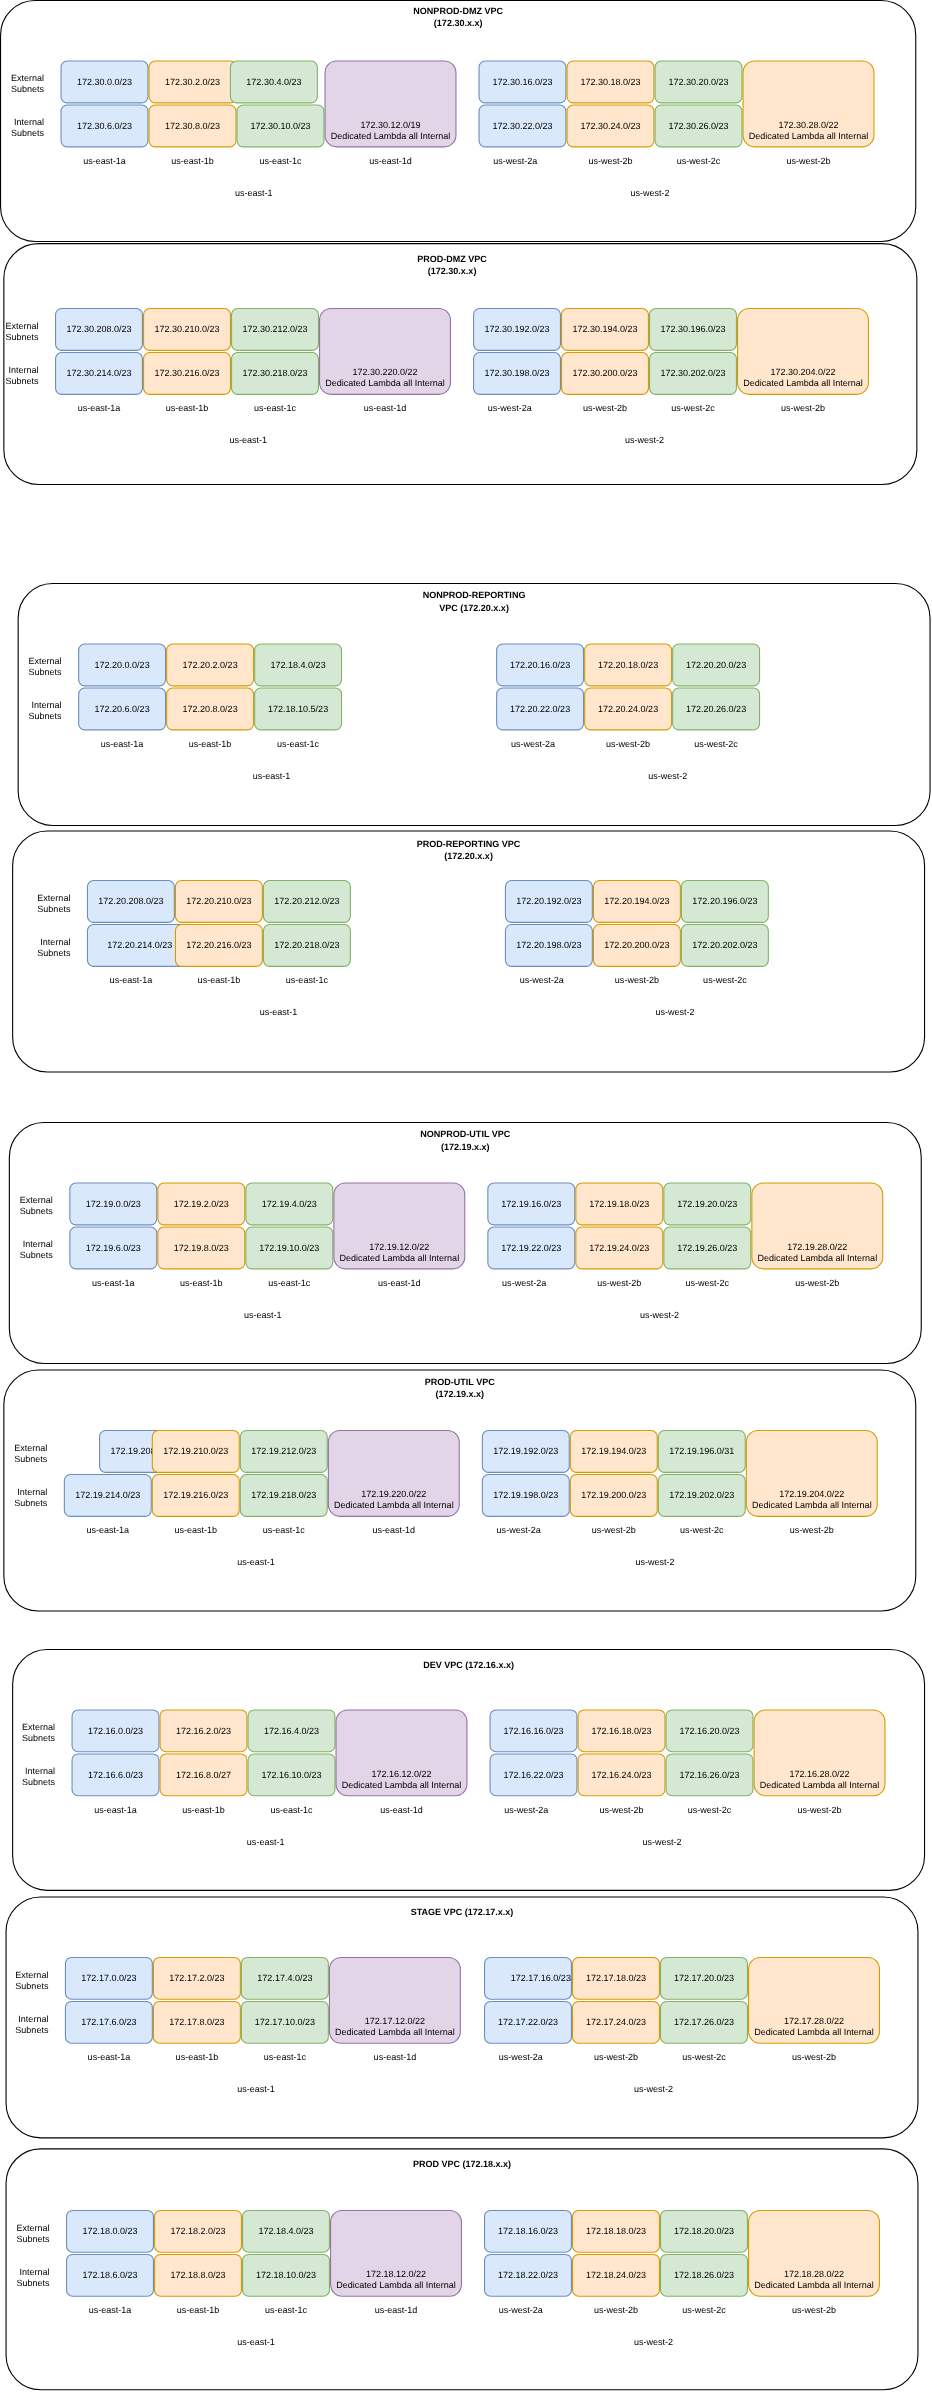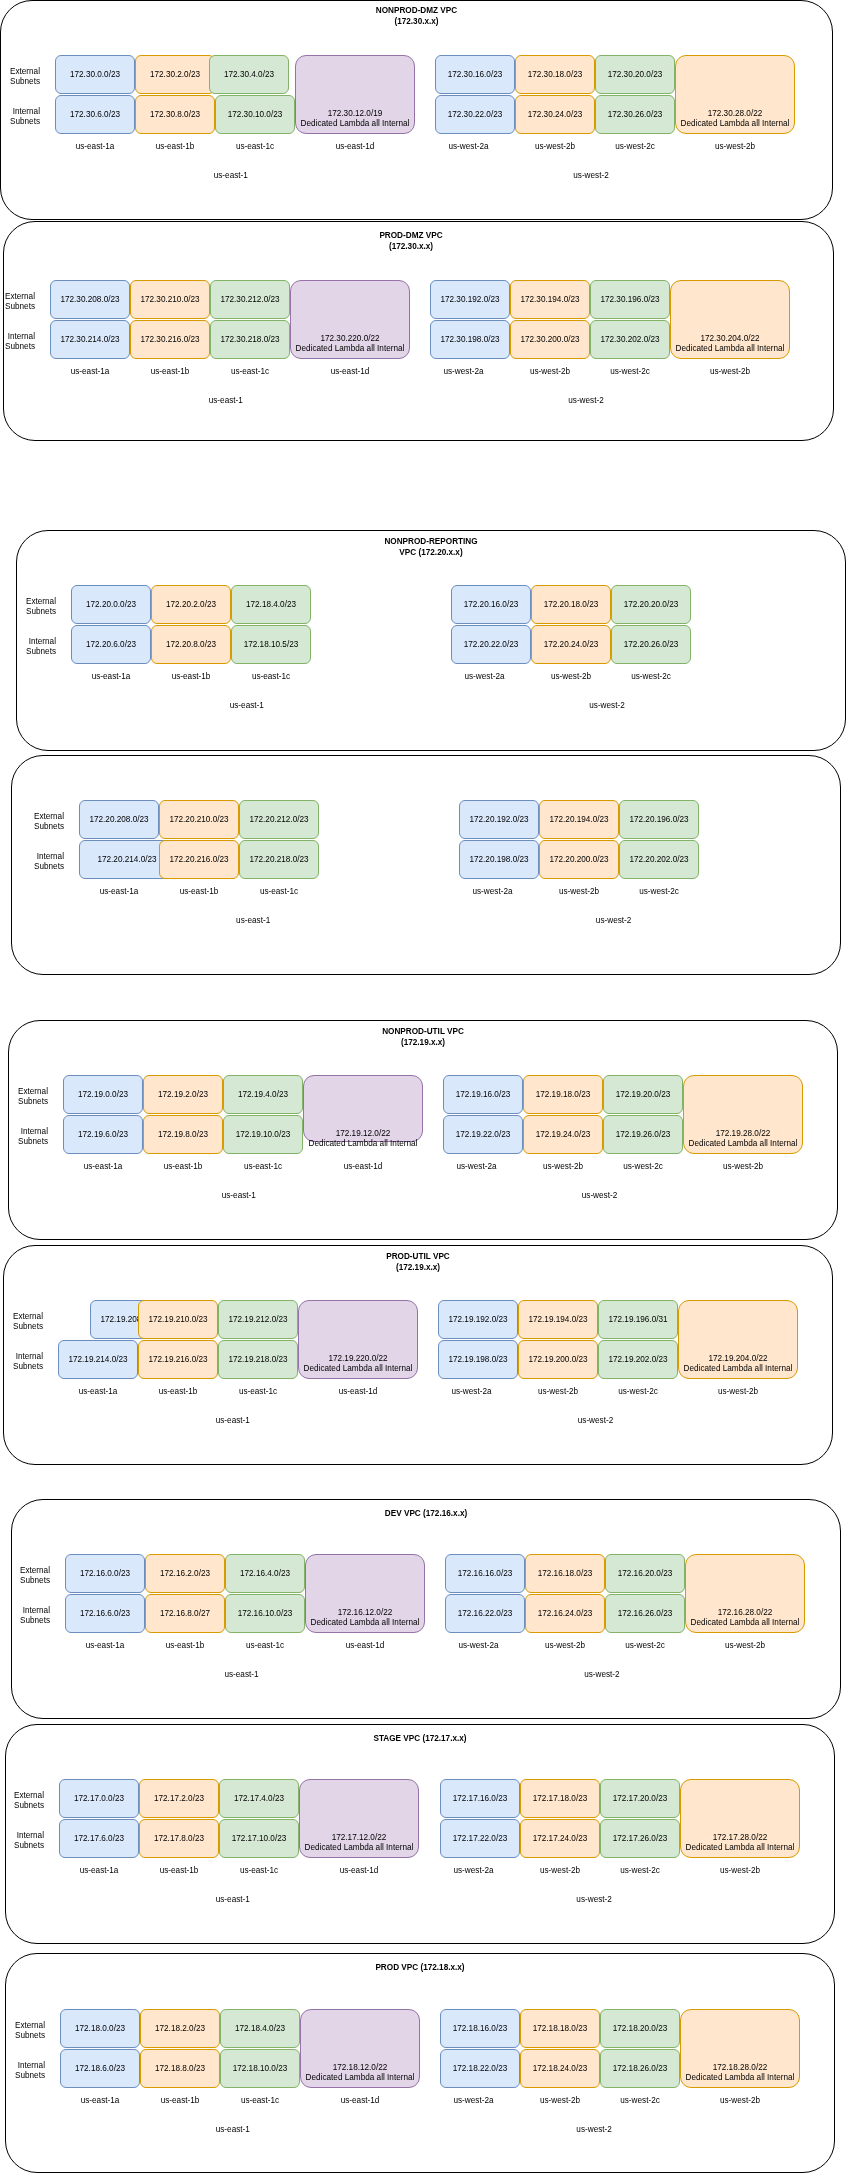--- a/index.html
+++ b/index.html
@@ -212,20 +212,22 @@
     <div class="region-label" style="left: 547px; width: 120px; top: 701px;">us-west-2</div>
     <div class="row-label" style="left: -24px; width: 80px; top: 596.5px;">
       <div>External</div>
       <div>Subnets</div>
     </div>
     <div class="row-label" style="left: -24px; width: 80px; top: 636.5px;">
       <div>Internal</div>
       <div>Subnets</div>
     </div>
     <div class="vpc-frame" style="left: 11px; top: 755px; width: 830px; height: 220px;"></div>
+    <div class="vpc-title" style="left: 256px; top: 761.5px; width: 340px;">PROD-REPORTING VPC
+(172.20.x.x)</div>
     <div class="cell" style="left: 79px; top: 800px; width: 80px; height: 39px; background: rgb(218, 232, 252); border-color: rgb(108, 142, 191);">
       <span>172.20.208.0/23</span>
     </div>
     <div class="cell" style="left: 79px; top: 840px; width: 96px; height: 39px; background: rgb(218, 232, 252); border-color: rgb(108, 142, 191);">
       <span>172.20.214.0/23</span>
     </div>
     <div class="az-label" style="left: 59px; width: 120px; top: 886.5px;">us-east-1a</div>
     <div class="cell" style="left: 159px; top: 800px; width: 80px; height: 39px; background: rgb(255, 230, 204); border-color: rgb(215, 155, 0);">
       <span>172.20.210.0/23</span>
     </div>
@@ -288,21 +290,21 @@
       <span>172.19.8.0/23</span>
     </div>
     <div class="az-label" style="left: 123px; width: 120px; top: 1161.5px;">us-east-1b</div>
     <div class="cell" style="left: 223px; top: 1075px; width: 80px; height: 39px; background: rgb(213, 232, 212); border-color: rgb(130, 179, 102);">
       <span>172.19.4.0/23</span>
     </div>
     <div class="cell" style="left: 223px; top: 1115px; width: 80px; height: 39px; background: rgb(213, 232, 212); border-color: rgb(130, 179, 102);">
       <span>172.19.10.0/23</span>
     </div>
     <div class="az-label" style="left: 203px; width: 120px; top: 1161.5px;">us-east-1c</div>
-    <div class="cell lam" style="left: 303px; top: 1075px; width: 120px; height: 67px; background: rgb(225, 213, 231); border-color: rgb(150, 115, 166);">
+    <div class="cell lam" style="left: 303px; top: 1075px; width: 120px; height: 79px; background: rgb(225, 213, 231); border-color: rgb(150, 115, 166);">
       <div class="lam-text" style="top: 62.5px;">
         <div>172.19.12.0/22</div>
         <div>Dedicated Lambda all Internal</div>
       </div>
     </div>
     <div class="az-label" style="left: 283px; width: 160px; top: 1161.5px;">us-east-1d</div>
     <div class="region-label" style="left: 178.8px; width: 120px; top: 1191px;">us-east-1</div>
     <div class="cell" style="left: 443px; top: 1075px; width: 80px; height: 39px; background: rgb(218, 232, 252); border-color: rgb(108, 142, 191);">
       <span>172.19.16.0/23</span>
     </div>
@@ -501,21 +503,21 @@
     </div>
     <div class="az-label" style="left: 199px; width: 120px; top: 1865.5px;">us-east-1c</div>
     <div class="cell lam" style="left: 299px; top: 1779px; width: 120px; height: 79px; background: rgb(225, 213, 231); border-color: rgb(150, 115, 166);">
       <div class="lam-text" style="top: 62.5px;">
         <div>172.17.12.0/22</div>
         <div>Dedicated Lambda all Internal</div>
       </div>
     </div>
     <div class="az-label" style="left: 279px; width: 160px; top: 1865.5px;">us-east-1d</div>
     <div class="region-label" style="left: 172.8px; width: 120px; top: 1895px;">us-east-1</div>
-    <div class="cell" style="left: 440px; top: 1779px; width: 80px; height: 39px; background: rgb(218, 232, 252); border-color: rgb(108, 142, 191);">
+    <div class="cell" style="left: 440px; top: 1779px; width: 80px; height: 39px; background: rgb(218, 232, 252); border-color: rgb(108, 142, 191); justify-content: flex-end;">
       <span>172.17.16.0/23</span>
     </div>
     <div class="cell" style="left: 440px; top: 1819px; width: 80px; height: 39px; background: rgb(218, 232, 252); border-color: rgb(108, 142, 191);">
       <span>172.17.22.0/23</span>
     </div>
     <div class="az-label" style="left: 413.5px; width: 120px; top: 1865.5px;">us-west-2a</div>
     <div class="cell" style="left: 520px; top: 1779px; width: 80px; height: 39px; background: rgb(255, 230, 204); border-color: rgb(215, 155, 0);">
       <span>172.17.18.0/23</span>
     </div>
     <div class="cell" style="left: 520px; top: 1819px; width: 80px; height: 39px; background: rgb(255, 230, 204); border-color: rgb(215, 155, 0);">

